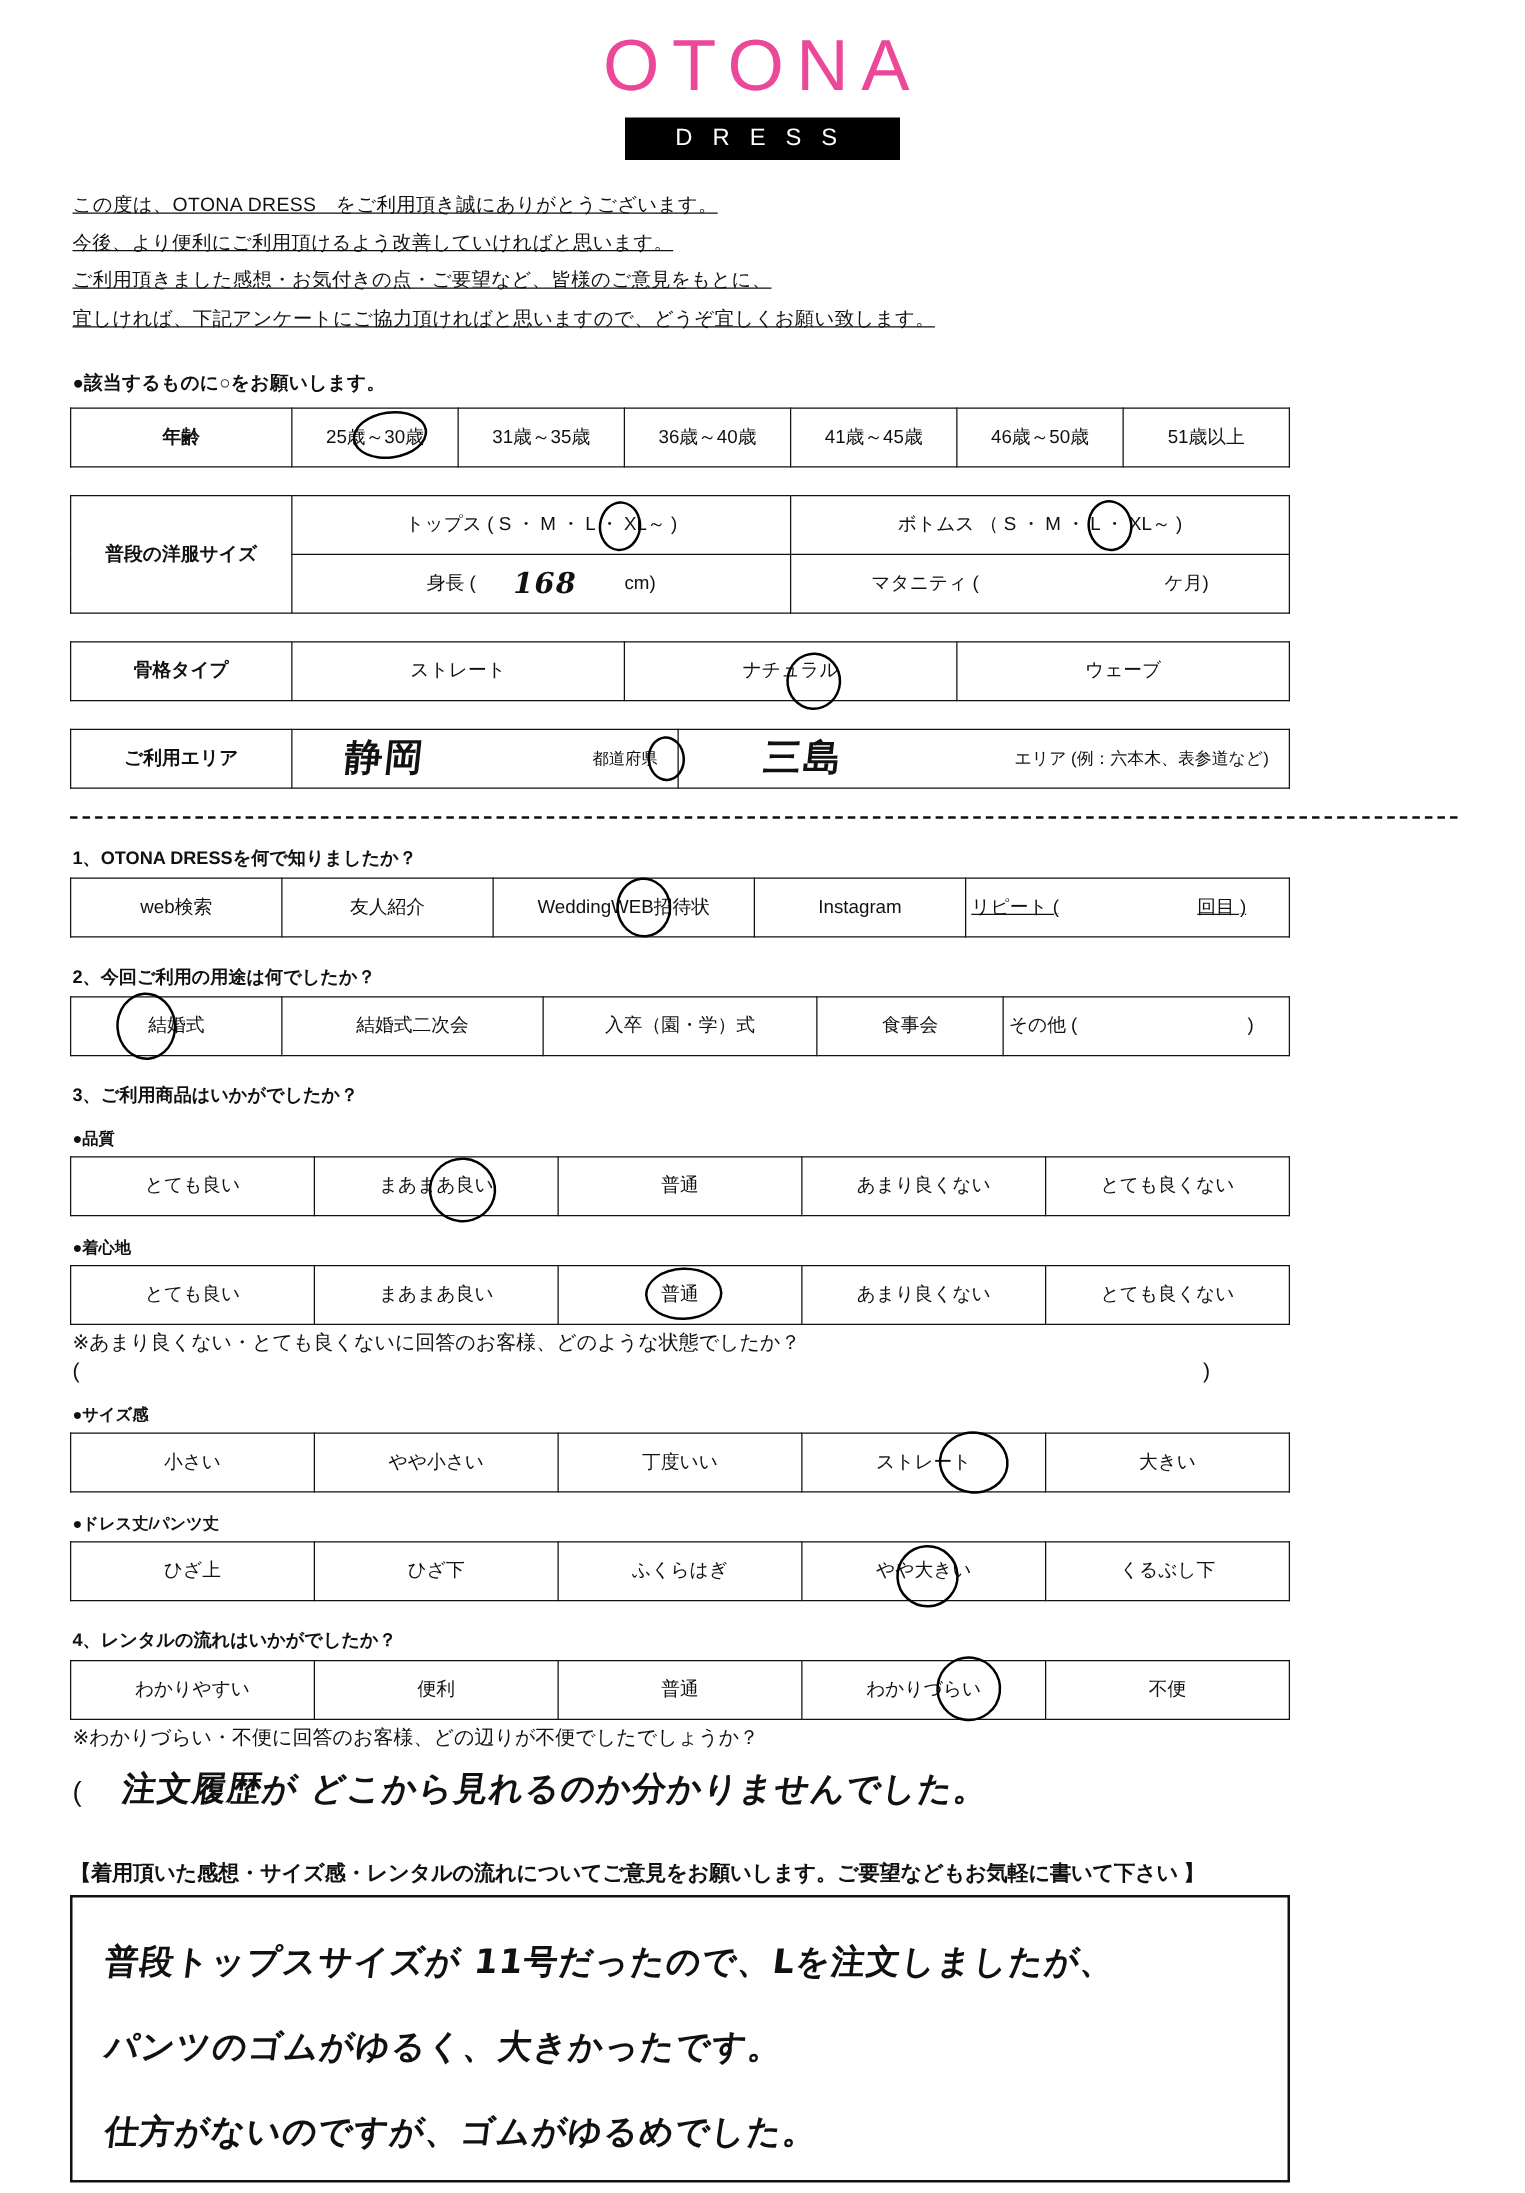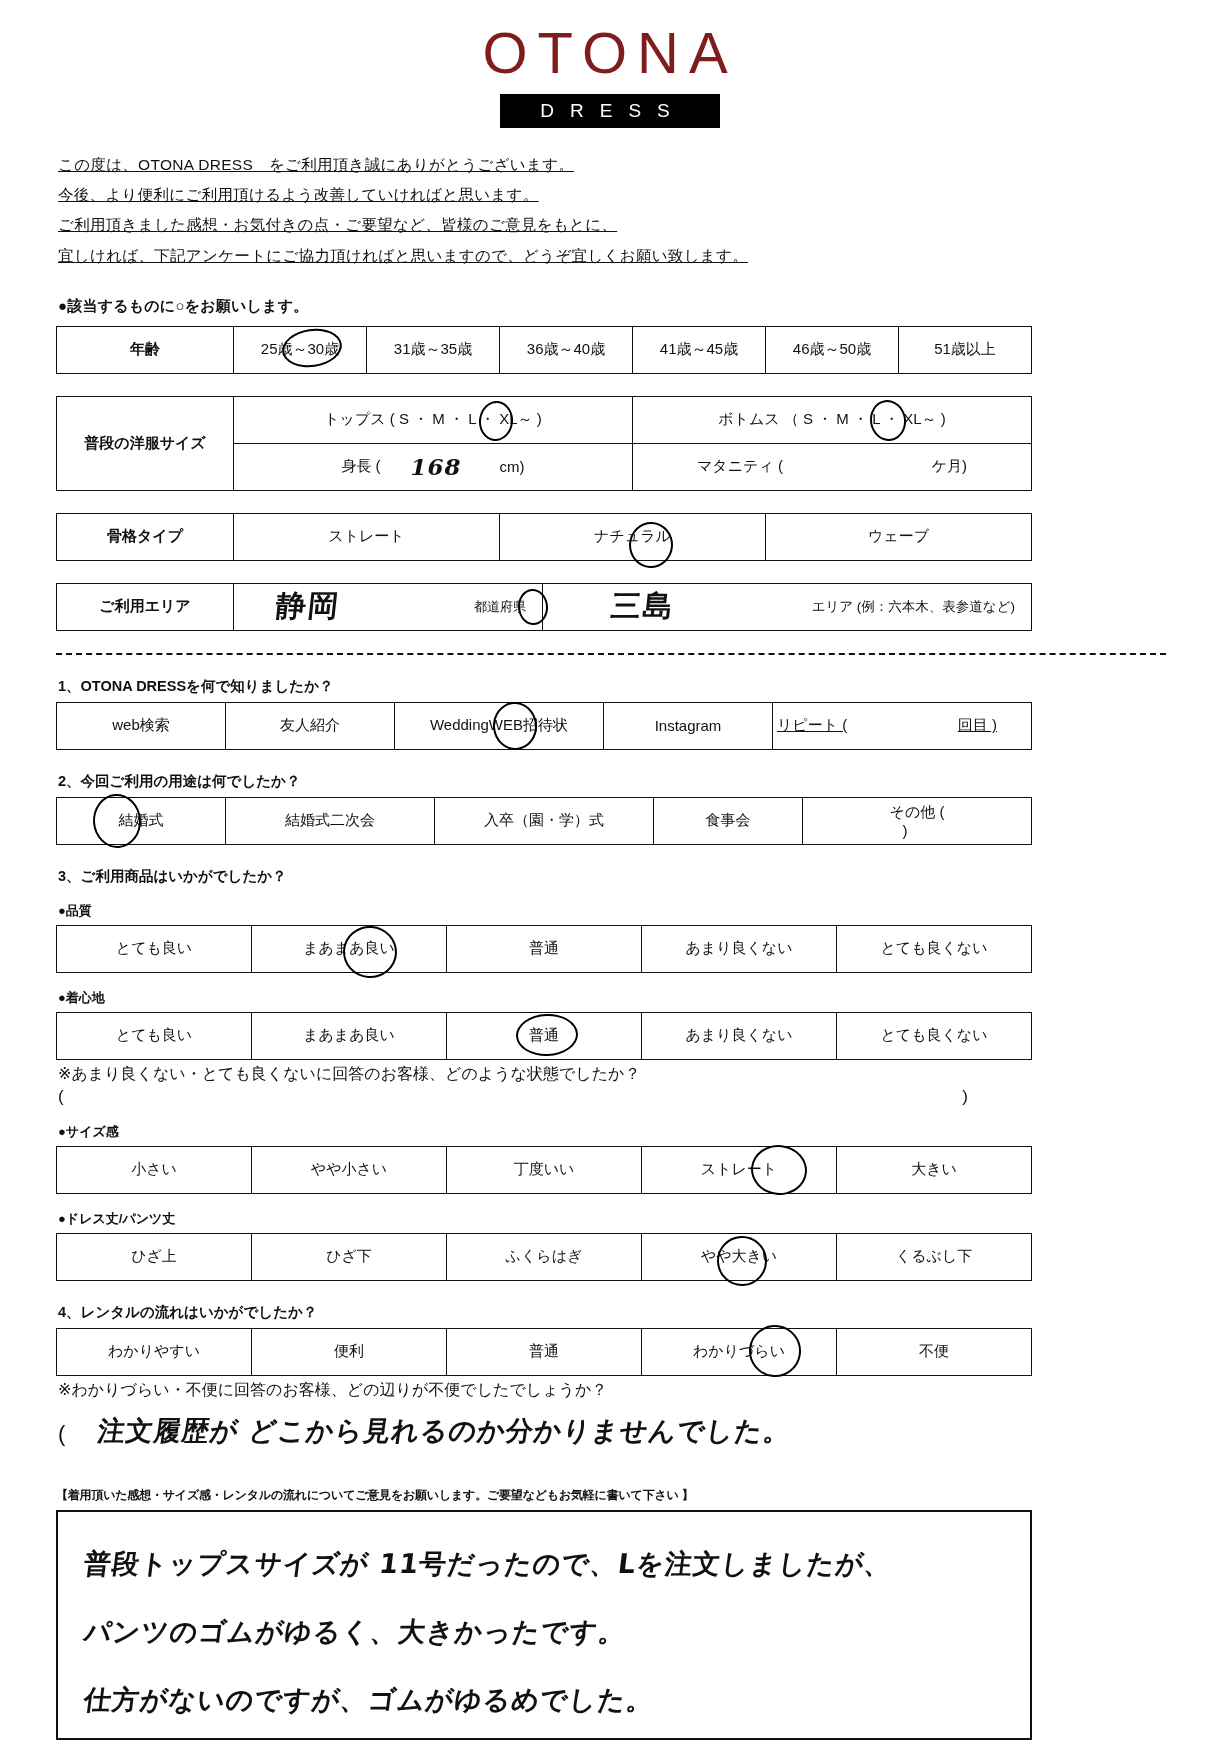--- a/index.html
+++ b/index.html
@@ -21,21 +21,21 @@
   
   .logo-wrap{
     text-align:center;
     padding-top:24px;
   }
   .logo-otona{
     font-size:58px;
     letter-spacing:10px;
     font-weight:400;
     line-height:1;
-    color:#7f1d1d;
+    color:#ec4899;
     font-family:"Liberation Sans","DejaVu Sans",sans-serif;
   }
   .logo-bar{
     display:inline-block;
     background:#000;
     color:#fff;
     margin-top:12px;
     padding:7px 34px 8px 40px;
     font-size:19px;
     letter-spacing:16px;
@@ -144,21 +144,21 @@
     margin:2px 0 0 58px;
     width:910px;
     display:flex;
     justify-content:space-between;
     font-size:17px;
   }
 
   
   .bracket-head{
     margin:16px 0 6px 56px;
-    font-size:12px;
+    font-size:17px;
     font-weight:bold;
     letter-spacing:-.2px;
   }
   .commentbox{
     margin:0 0 0 56px;
     width:976px;
     height:230px;
     border:2.2px solid #111;
     box-sizing:border-box;
     position:relative;
@@ -318,21 +318,21 @@
     <tbody>
         <tr>
       <td style="width:160px">
         <span>結婚式</span>
         <span class="circle" style="left:36px;top:-4px;width:44px;height:50px;transform:rotate(-4deg);"></span>
       </td>
       <td style="width:200px"><span>結婚式二次会</span></td>
       <td style="width:210px"><span>入卒（園・学）式</span></td>
       <td style="width:140px"><span>食事会</span></td>
       <td class="leftpad">
-        <div class="spread" style="padding:0;flex-direction:column;">
+        <div class="spread" style="padding:0;">
           <span>その他 (</span>
           <span style="padding-right:24px">)</span>
         </div>
       </td>
     </tr>
   </tbody>
     </table>
 
   <div class="qhead">3、ご利用商品はいかがでしたか？</div>
 

